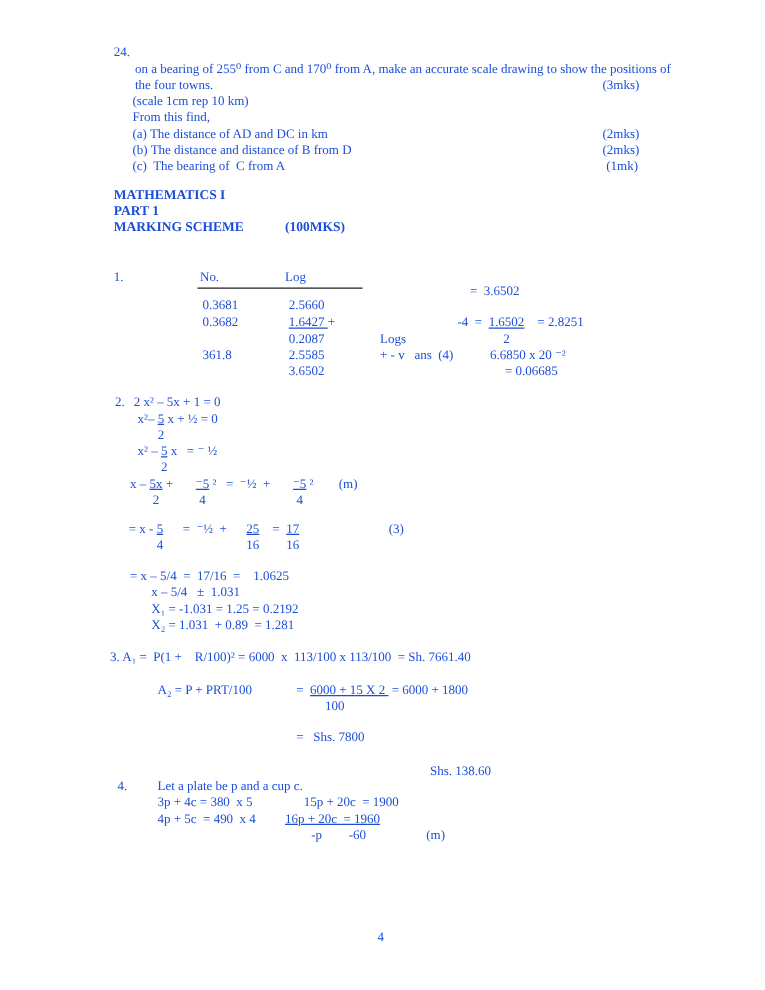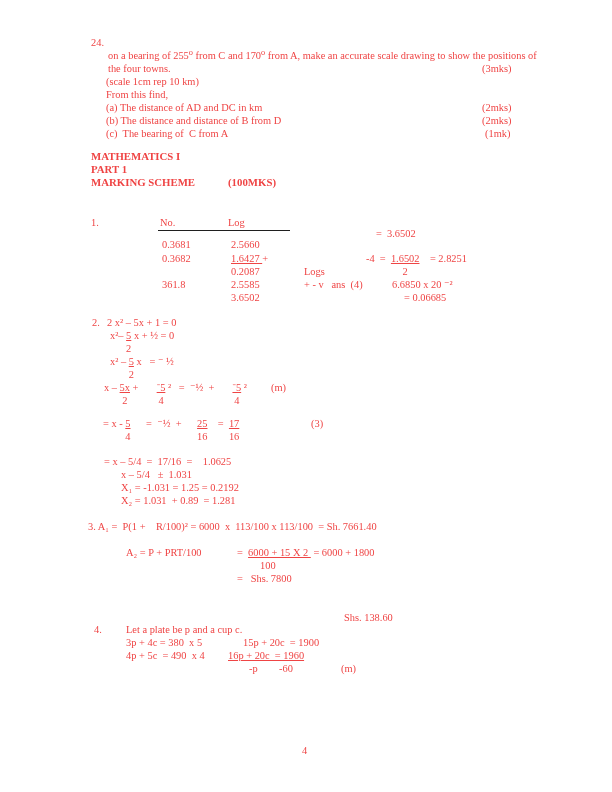--- a/index.html
+++ b/index.html
@@ -1,24 +1,24 @@
 <!DOCTYPE html>
 <html><head>
 <meta charset="utf-8">
 <style>
   html,body { margin:0; padding:0; background:#ffffff; }
   .sheet {
     position:relative; width:612px; height:792px; background:#ffffff;
     font-family:"Liberation Serif","DejaVu Serif",serif;
-    color:#ef4444; overflow:hidden;
+    color:#1d4ed8; overflow:hidden;
   }
   .t { position:absolute; font-size:10.4px; line-height:13px; white-space:pre; }
   .b { font-weight:bold; font-size:10.8px;text-align:right; }
   .u { text-decoration:underline; }
-  .frac { display:inline-block; text-align:center; vertical-align:top;font-family:Liberation Serif, serif; }
+  .frac { display:inline-block; text-align:center; vertical-align:top; }
   .frac .fn { display:block; text-decoration:underline; line-height:13px; }
   .frac .fd { display:block; line-height:13px; }
   .fd-left { text-align:left !important; padding-left:12px; }
   .rule { position:absolute; background:#1f1f1f; }
 </style>
 </head>
 <body>
 
 <div class="sheet">
 
@@ -78,21 +78,21 @@
   <div class="t" style="left:311px;top:417px">(3)</div>
 
   <div class="t" style="left:104px;top:455px">= x – 5/4  =  17/16  =    1.0625</div>
   <div class="t" style="left:121px;top:468px">x – 5/4   ±  1.031</div>
   <div class="t" style="left:121px;top:481px">X₁ = -1.031 = 1.25 = 0.2192</div>
   <div class="t" style="left:121px;top:494px">X₂ = 1.031  + 0.89  = 1.281</div>
 
   <div class="t" style="left:88px;top:520px">3. A₁ =  P(1 +    R/100)² = 6000  x  113/100 x 113/100  = Sh. 7661.40</div>
   <div class="t" style="left:126px;top:546px">A₂ = P + PRT/100</div>
   <div class="t" style="left:237px;top:546px"><span>=  </span><span class="frac"><span class="fn">6000 + 15 X 2 </span><span class="fd fd-left">100</span></span><span> = 6000 + 1800</span></div>
-  <div class="t" style="left:237px;top:572px">=   Shs. 7800</div>
+  <div class="t" style="left:237px;top:584px">=   Shs. 7800</div>
   <div class="t" style="left:344px;top:611px">Shs. 138.60</div>
 
   <div class="t" style="left:94px;top:623px">4.</div>
   <div class="t" style="left:126px;top:623px">Let a plate be p and a cup c.</div>
   <div class="t" style="left:126px;top:636px">3p + 4c = 380  x 5</div>
   <div class="t" style="left:243px;top:636px">15p + 20c  = 1900</div>
   <div class="t" style="left:126px;top:649px">4p + 5c  = 490  x 4</div>
   <div class="t u" style="left:228px;top:649px">16p + 20c  = 1960</div>
   <div class="t" style="left:249px;top:662px">-p</div>
   <div class="t" style="left:279px;top:662px">-60</div>

